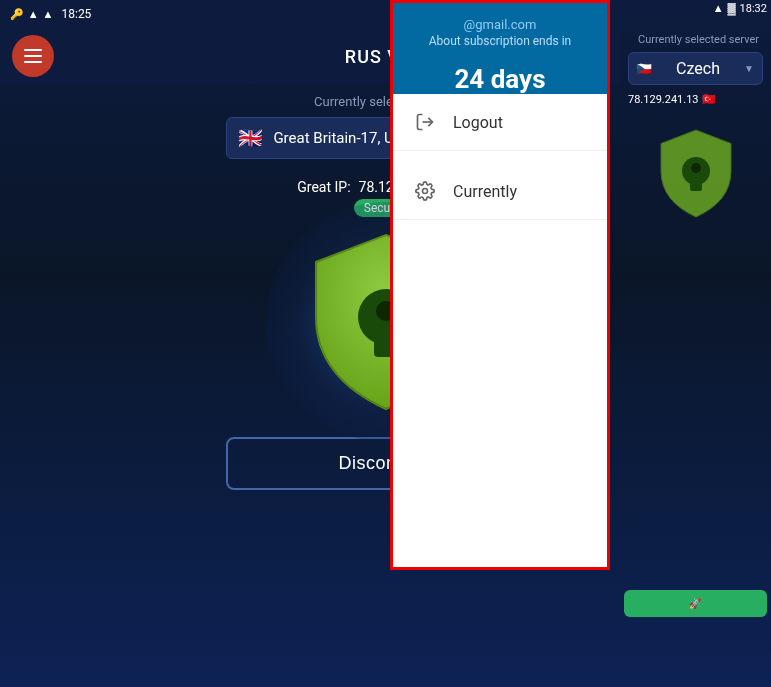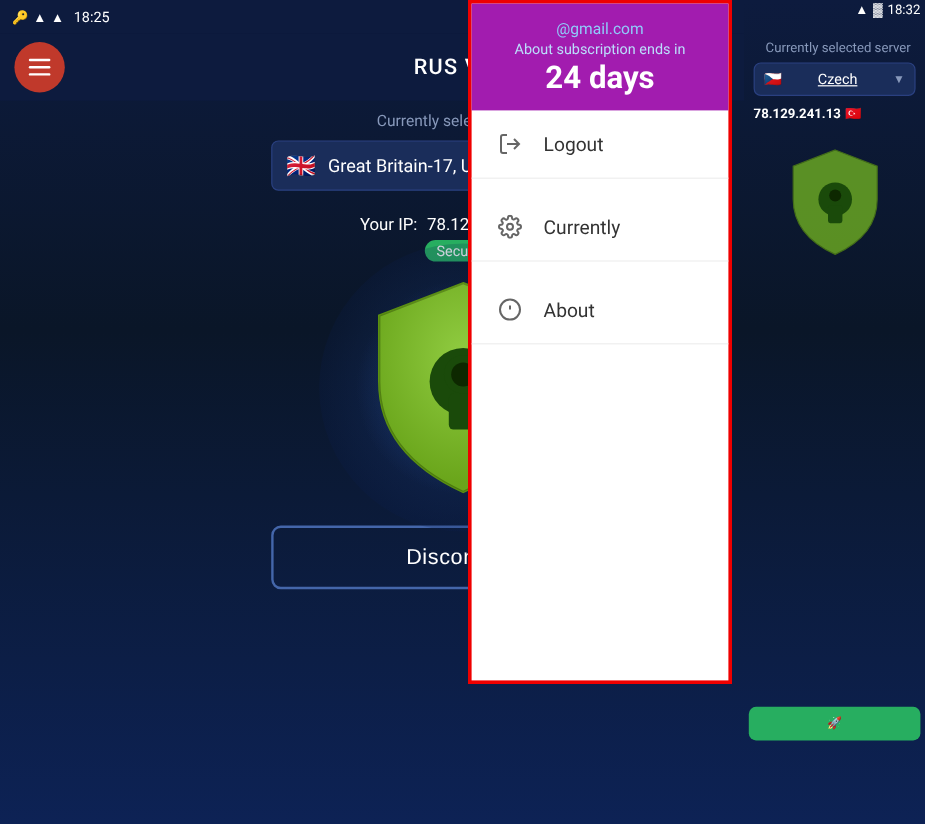--- a/index.html
+++ b/index.html
@@ -193,39 +193,39 @@
       width: 220px;
       height: 570px;
       background: white;
       border: 3px solid #e00;
       z-index: 100;
       display: flex;
       flex-direction: column;
     }
 
     .menu-header {
-      background: #a21caf;
-      padding: 14px 12px 12px;
+      background: #0369a1;
+      padding: 14px 12px 0;
       text-align: center;
       color: white;
     }
     .menu-email {
       font-size: 13px;
       color: #90caf9;
     }
     .menu-subscription {
       font-size: 12px;
       color: #bbdefb;
       margin-top: 2px;
     }
     .menu-days {
       font-size: 26px;
       font-weight: bold;
       color: white;
-      margin-top: 2px;
+      margin-top: 16px;
     }
 
     .menu-items {
       flex: 1;
       display: flex;
       flex-direction: column;
       gap: 12px;
     }
     .menu-item {
       display: flex;
@@ -284,32 +284,30 @@
       background: #1a2d5a;
       border: 1px solid #2a4080;
       border-radius: 6px;
       padding: 6px 8px;
       margin-top: 6px;
       justify-content: space-between;
       width: 100%;
     }
     .second-server-name {
       color: white;
-      font-size: 12px;
-      text-decoration: underline;
+      font-size: 16px;
     }
     .second-ip-row {
       color: white;
       font-size: 11px;
       margin-top: 8px;
       display: flex;
       align-items: center;
       gap: 4px;
       flex-wrap: wrap;
-      font-weight: bold;
     }
     .second-shield-area {
       display: flex;
       justify-content: center;
       margin-top: 20px;
     }
   </style>
 </head>
 <body>
 
@@ -344,21 +342,21 @@
       <div class="server-dropdown-left">
         <span class="flag-icon">🇬🇧</span>
         <span class="server-name">Great Britain-17, United...</span>
       </div>
       <span class="dropdown-arrow">▼</span>
     </div>
   </div>
 
   <div style="text-align:center;">
     <div class="ip-row">
-      <span>Your IP:</span>
+      <span>Great IP:</span>
       <span>78.129.241.63</span>
       <span>🇬🇧</span>
     </div>
     <span class="secured-badge">Secured</span>
   </div>
 
   <div class="shield-area">
     <div class="shield-glow-outer"></div>
     <div class="shield-glow-inner"></div>
     <svg class="shield-svg" width="160" height="190" viewBox="0 0 160 190">
@@ -412,30 +410,20 @@
       <div class="menu-item-icon">
         <svg width="20" height="20" viewBox="0 0 24 24" fill="none" stroke="#666" stroke-width="2">
           <circle cx="12" cy="12" r="3"></circle>
           <path d="M19.4 15a1.65 1.65 0 0 0 .33 1.82l.06.06a2 2 0 0 1-2.83 2.83l-.06-.06a1.65 1.65 0 0 0-1.82-.33 1.65 1.65 0 0 0-1 1.51V21a2 2 0 0 1-4 0v-.09A1.65 1.65 0 0 0 9 19.4a1.65 1.65 0 0 0-1.82.33l-.06.06a2 2 0 0 1-2.83-2.83l.06-.06A1.65 1.65 0 0 0 4.68 15a1.65 1.65 0 0 0-1.51-1H3a2 2 0 0 1 0-4h.09A1.65 1.65 0 0 0 4.6 9a1.65 1.65 0 0 0-.33-1.82l-.06-.06a2 2 0 0 1 2.83-2.83l.06.06A1.65 1.65 0 0 0 9 4.68a1.65 1.65 0 0 0 1-1.51V3a2 2 0 0 1 4 0v.09a1.65 1.65 0 0 0 1 1.51 1.65 1.65 0 0 0 1.82-.33l.06-.06a2 2 0 0 1 2.83 2.83l-.06.06A1.65 1.65 0 0 0 19.4 9a1.65 1.65 0 0 0 1.51 1H21a2 2 0 0 1 0 4h-.09a1.65 1.65 0 0 0-1.51 1z"></path>
         </svg>
       </div>
       <span class="menu-item-label">Currently</span>
     </div>
 
 
-    <div class="menu-item">
-      <div class="menu-item-icon">
-        <svg width="20" height="20" viewBox="0 0 24 24" fill="none" stroke="#666" stroke-width="2">
-          <circle cx="12" cy="12" r="10"></circle>
-          <line x1="12" y1="8" x2="12" y2="12"></line>
-          <line x1="12" y1="16" x2="12.01" y2="16"></line>
-        </svg>
-      </div>
-      <span class="menu-item-label">About</span>
-    </div>
   </div>
 </div>
 
 <div class="second-screen">
   <div class="second-status-bar">
     <span>▲</span>
     <span>▓</span>
     <span style="font-size:11px;">18:32</span>
   </div>
   <div class="second-screen-content">

